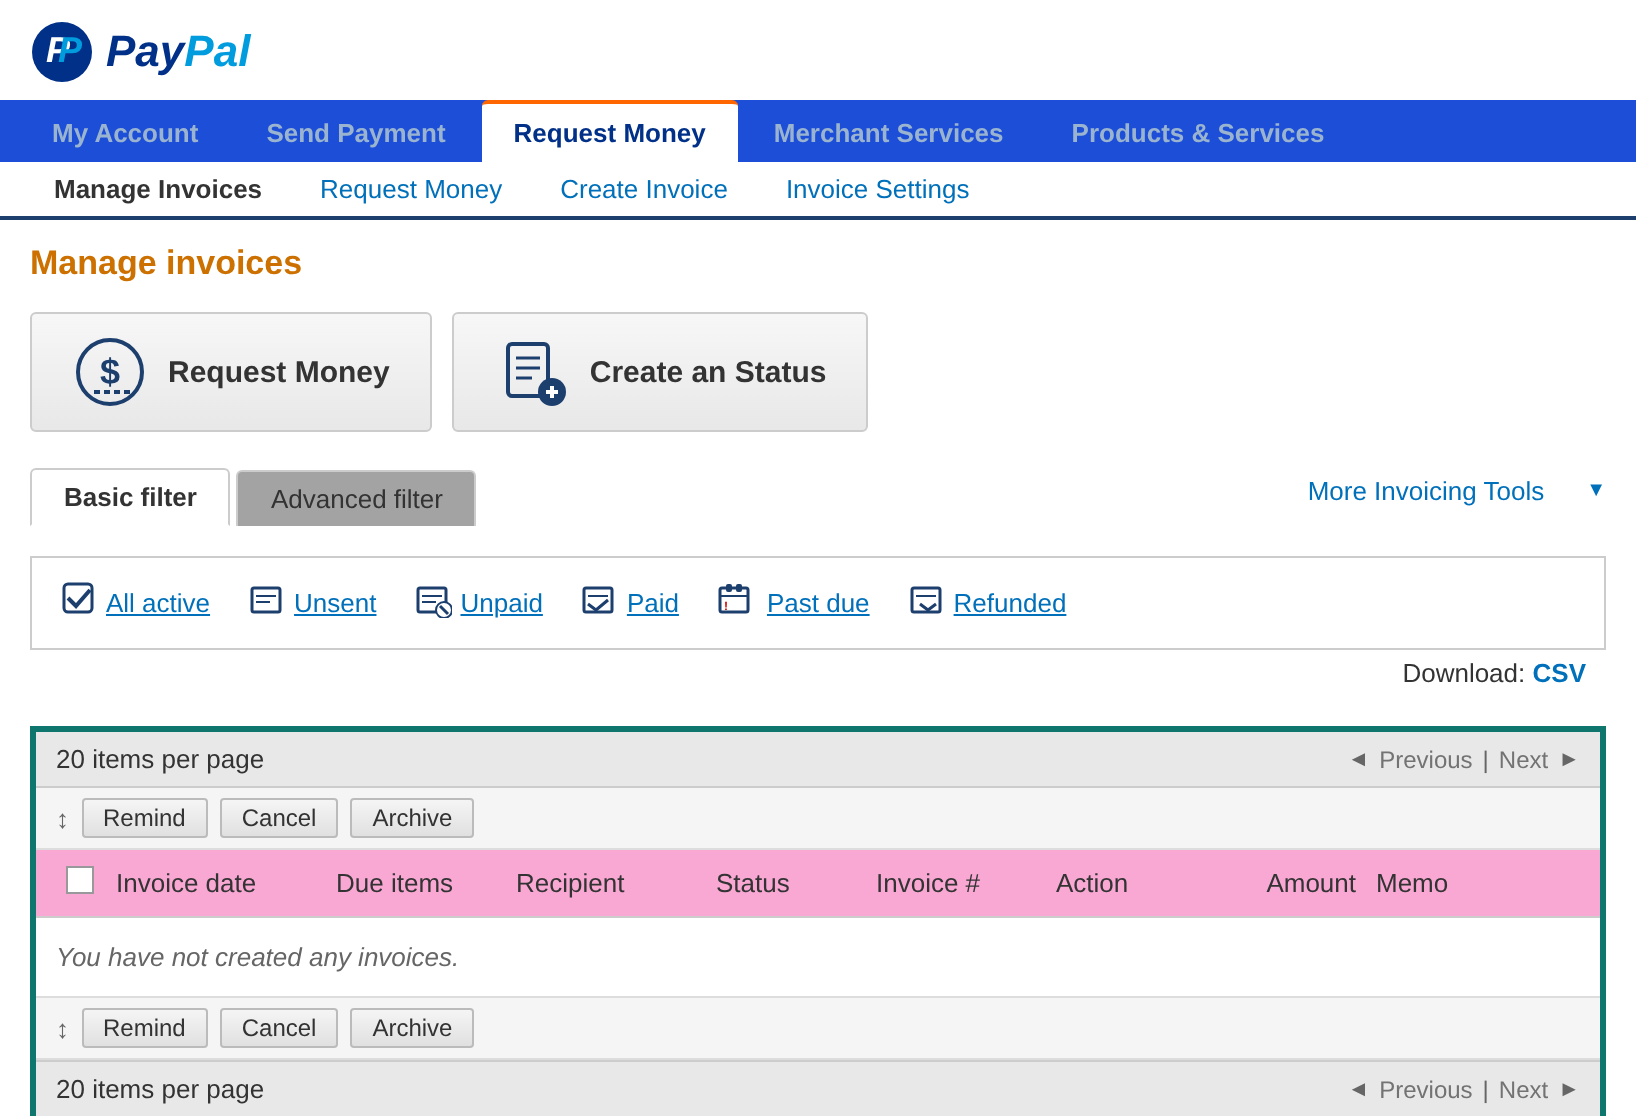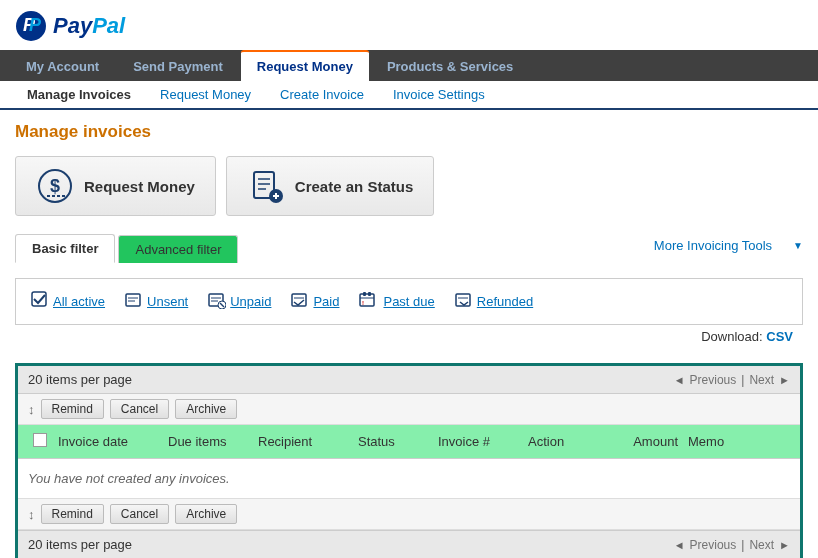--- a/index.html
+++ b/index.html
@@ -6,21 +6,21 @@
     body { font-family: Arial, Helvetica, sans-serif; font-size: 13px; background: #fff; color: #333; width: 818px; }
 
     
     .header { padding: 10px 15px 8px; display: flex; align-items: center; }
     .paypal-logo { display: flex; align-items: center; gap: 6px; }
     .paypal-logo .pp-icon { width: 32px; height: 32px; }
     .paypal-logo .pp-text { font-size: 22px; font-weight: bold; color: #003087; font-style: italic; }
     .paypal-logo .pp-text span { color: #009cde; }
 
     
-    .nav-tabs { background: #404040; display: flex; align-items: flex-end; padding: 0 10px; }
+    .nav-tabs { background: #1d4ed8; display: flex; align-items: flex-end; padding: 0 10px; }
     .nav-tab {
       padding: 7px 16px;
       color: #9ab4d0;
       font-size: 13px;
       cursor: pointer;
       border-top-left-radius: 3px;
       border-top-right-radius: 3px;
       text-decoration: none;
       font-weight: bold;
       margin-right: 2px;
@@ -66,21 +66,21 @@
     }
     .btn-icon { width: 38px; height: 38px; display: flex; align-items: center; justify-content: center; }
 
     
     .filter-section { position: relative; margin-bottom: 0; }
     .filter-tabs { display: flex; align-items: flex-end; margin-bottom: 16px; }
     .filter-tab {
       padding: 6px 16px;
       border: 1px solid #ccc;
       border-bottom: none;
-      background: #22c55e;
+      background: #a3a3a3;
       cursor: pointer;
       font-size: 13px;
       color: #333;
       border-top-left-radius: 3px;
       border-top-right-radius: 3px;
       margin-right: 3px;
     }
     .filter-tab.active { background: #fff; font-weight: bold; border-bottom: 1px solid #fff; z-index: 1; }
     .more-tools { position: absolute; right: 0; top: 4px; color: #0070ba; font-size: 13px; cursor: pointer; display: flex; align-items: center; gap: 21px; }
 
@@ -113,21 +113,21 @@
     .action-small-btn {
       padding: 2px 10px;
       border: 1px solid #bbb;
       background: linear-gradient(to bottom, #f5f5f5, #e0e0e0);
       cursor: pointer;
       font-size: 12px;
       color: #333;
       border-radius: 2px;
     }
 
-    .table-header { background: #86efac; border-bottom: 1px solid #ccc; }
+    .table-header { background: #f9a8d4; border-bottom: 1px solid #ccc; }
     .table-header-row { display: flex; align-items: center; padding: 5px 10px; gap: 0; }
     .th { font-weight: normal; color: #333; font-size: 13px; flex: 1; padding: 3px 5px; }
     .th.narrow { flex: 0 0 25px; }
     .th.invoice-date { flex: 0 0 110px; }
     .th.due-date { flex: 0 0 90px; }
     .th.recipient { flex: 0 0 100px; }
     .th.status { flex: 0 0 80px; }
     .th.invoice-num { flex: 0 0 90px; }
     .th.action { flex: 0 0 80px; }
     .th.amount { flex: 0 0 80px; text-align: right; }
@@ -163,20 +163,21 @@
     <span class="pp-text">
       <span style="color:#003087">Pay</span><span style="color:#009cde">Pal</span>
     </span>
   </div>
 </div>
 
 <div class="nav-tabs">
   <div class="nav-tab">My Account</div>
   <div class="nav-tab">Send Payment</div>
   <div class="nav-tab active">Request Money</div>
+  <div class="nav-tab">Merchant Services</div>
   <div class="nav-tab">Products &amp; Services</div>
 </div>
 
 <div class="sub-nav">
   <div class="sub-nav-item active">Manage Invoices</div>
   <div class="sub-nav-item">Request Money</div>
   <div class="sub-nav-item">Create Invoice</div>
   <div class="sub-nav-item">Invoice Settings</div>
 </div>
 

